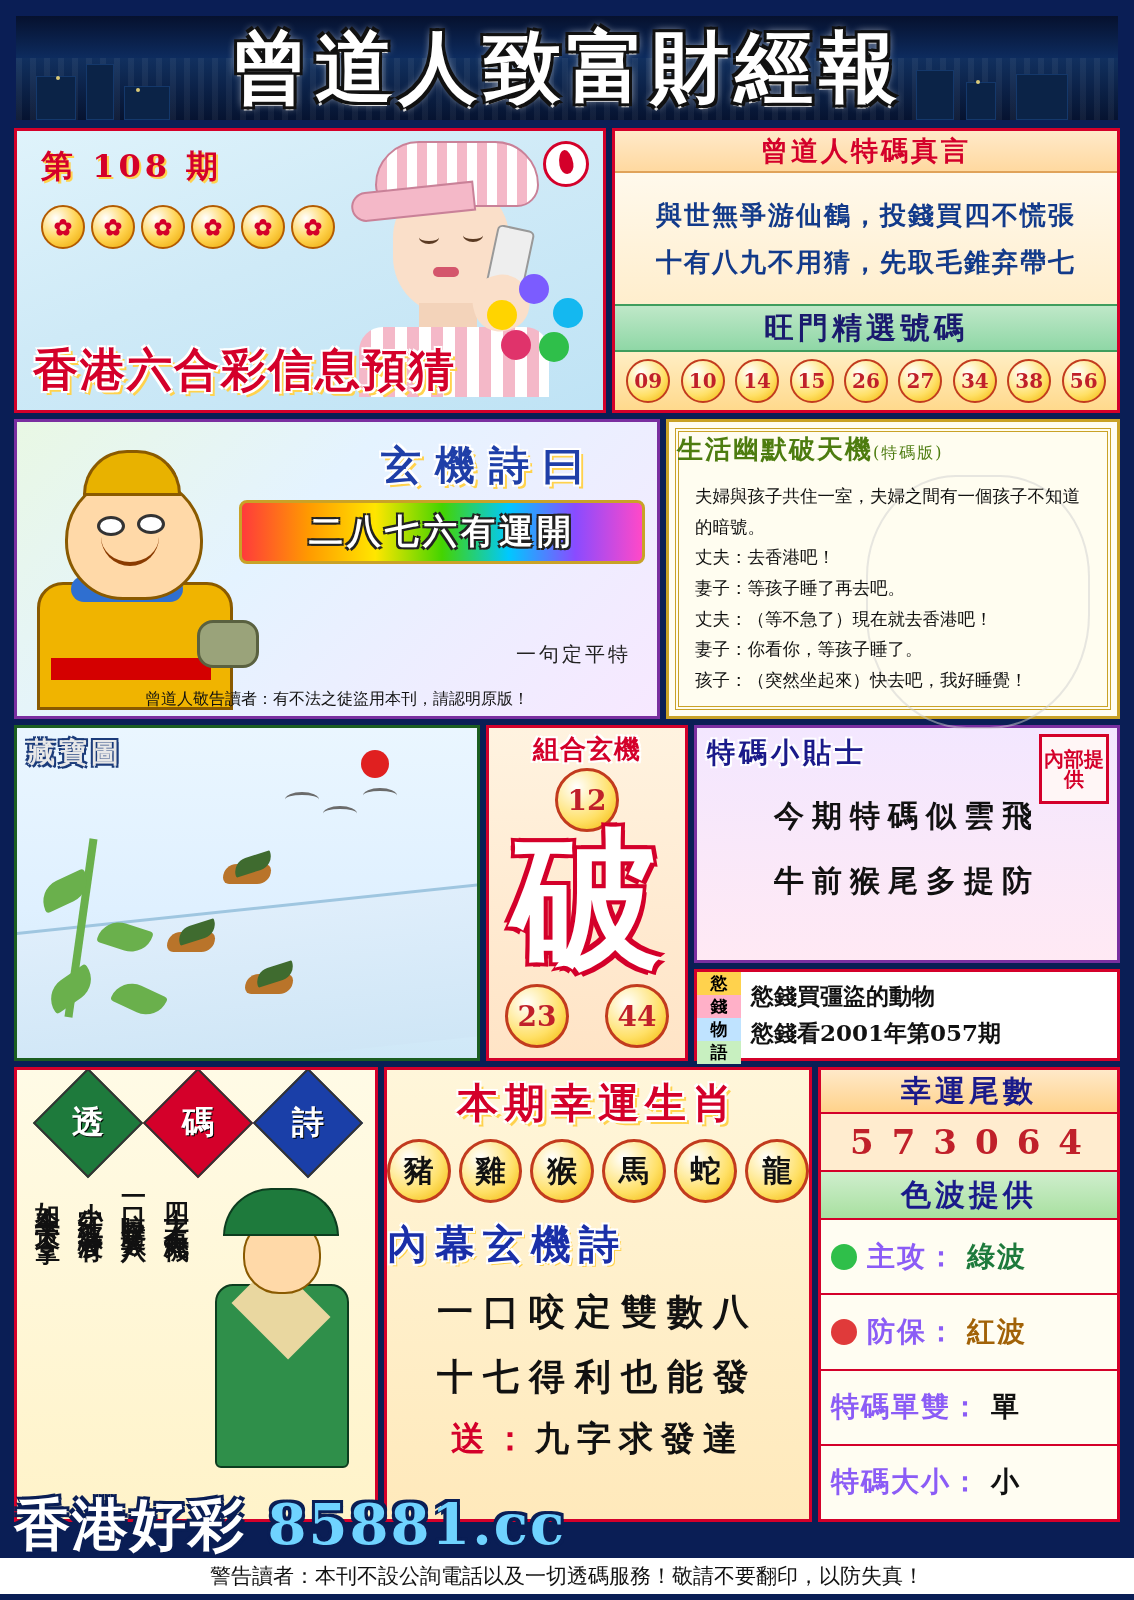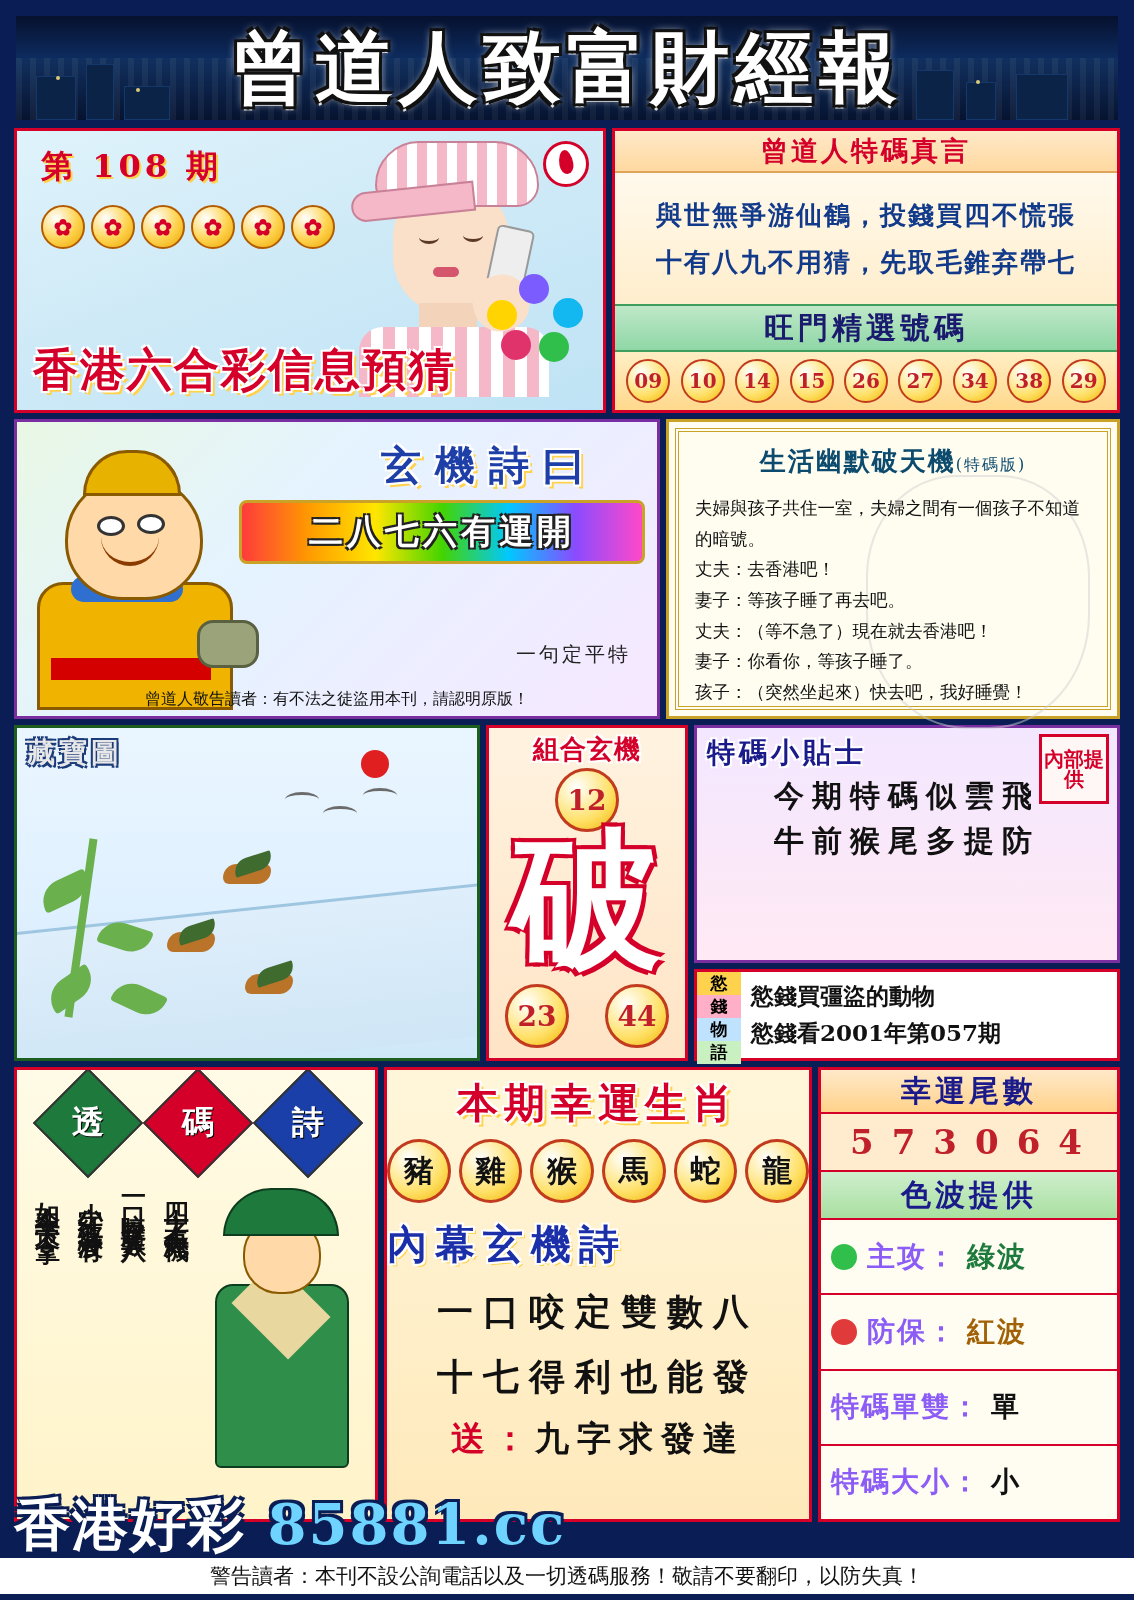--- a/index.html
+++ b/index.html
@@ -78,21 +78,21 @@
   .om-head{position:absolute;left:40px;top:26px;width:132px;height:118px;background:#ffd9a8;border-radius:64px 64px 58px 58px;border:3px solid #8a5a00;}
   .om-eye{position:absolute;width:22px;height:14px;border:3px solid #333;border-radius:50%;background:#fff;}
   .om-smile{position:absolute;left:76px;top:86px;width:58px;height:26px;border-bottom:4px solid #8a3b00;border-radius:0 0 40px 40px;}
   .om-body{position:absolute;left:12px;top:132px;width:190px;height:122px;background:#f0b400;border:3px solid #8a5a00;border-radius:26px 26px 0 0;}
   .om-scarf{position:absolute;left:46px;top:126px;width:112px;height:26px;background:#2f6fd0;border-radius:14px;}
   .om-belt{position:absolute;left:26px;top:208px;width:160px;height:22px;background:#d40000;}
   .om-rock{position:absolute;left:172px;top:170px;width:56px;height:42px;background:#9aa37a;border:3px solid #5a6140;border-radius:16px;}
 
   .humor{flex:1;border:3px solid #c9a227;background:#fffdf2;position:relative;padding:8px;}
   .h-border{position:absolute;inset:6px;border:4px double #c9a227;background:#fffdf0;}
-  .h-title{position:relative;z-index:2;text-align:center;margin-top:14px;font-family:"DejaVu Serif",serif;font-weight:bold;font-size:26px;color:#0c4a6e;letter-spacing:2px;}
+  .h-title{position:relative;z-index:2;margin-top:2px;font-family:"DejaVu Serif",serif;font-weight:bold;font-size:26px;color:#4d7c0f;letter-spacing:2px;}
   .h-title small{font-size:16px;font-weight:normal;}
   .h-text{position:relative;z-index:2;margin:14px 18px 0 18px;font-family:"DejaVu Serif",serif;font-size:17.5px;line-height:1.75;color:#111;}
   .ghost{position:absolute;left:44%;top:18%;width:220px;height:250px;border:2px solid #cfcfcf;border-radius:40% 40% 45% 45%;opacity:.5;z-index:1;}
 
   
   .row3{display:flex;margin-top:6px;height:336px;gap:6px;}
   .treasure{flex:0 0 460px;position:relative;border:3px solid #1b5e20;background:linear-gradient(180deg,#eaf6ff 0%,#dff0ff 55%,#cfe8f7 100%);overflow:hidden;}
   .t-title{position:absolute;left:10px;top:6px;font-family:"DejaVu Serif",serif;font-weight:bold;font-size:28px;color:#e8e8e8;letter-spacing:4px;
            text-shadow:-2px -2px 0 #1b3b7a,2px -2px 0 #1b3b7a,-2px 2px 0 #1b3b7a,2px 2px 0 #1b3b7a;}
   .t-sun{position:absolute;left:344px;top:22px;width:28px;height:28px;border-radius:50%;background:#e02020;}
@@ -109,21 +109,21 @@
            text-shadow:-2px -2px 0 #fff,2px -2px 0 #fff,-2px 2px 0 #fff,2px 2px 0 #fff;}
   .c-ball{position:absolute;width:58px;height:58px;border-radius:50%;background:radial-gradient(circle at 32% 28%,#fff,#ffe066 60%,#f0b400);
           border:3px solid #c23b1e;display:flex;align-items:center;justify-content:center;font-family:"DejaVu Serif",serif;font-weight:bold;font-size:28px;color:#c0202a;}
   .c-big{position:absolute;left:0;top:96px;width:100%;text-align:center;font-family:"DejaVu Serif",serif;font-weight:bold;font-size:150px;line-height:150px;color:#fff;
          text-shadow:-4px -4px 0 #d4002a,4px -4px 0 #d4002a,-4px 4px 0 #d4002a,4px 4px 0 #d4002a;}
 
   .rightcol3{flex:1;display:flex;flex-direction:column;gap:6px;}
   .tips{flex:1;border:3px solid #7a2fa0;background:linear-gradient(180deg,#f3e7ff,#ffe9f4);position:relative;padding:6px 10px;}
   .tips-t{font-family:"DejaVu Serif",serif;font-weight:bold;font-size:28px;color:#1a1a8a;letter-spacing:4px;
           text-shadow:-2px -2px 0 #fff,2px -2px 0 #fff,-2px 2px 0 #fff,2px 2px 0 #fff;}
-  .tips-l{font-family:"DejaVu Serif",serif;font-weight:bold;font-size:30px;color:#111;letter-spacing:8px;text-align:center;margin-top:4px;}
+  .tips-l{font-family:"DejaVu Serif",serif;font-weight:bold;font-size:30px;color:#111;letter-spacing:8px;text-align:center;margin-top:24px;}
   .stamp{position:absolute;right:8px;top:6px;width:64px;height:64px;border:3px solid #d4002a;color:#d4002a;display:flex;align-items:center;justify-content:center;
          font-family:"DejaVu Serif",serif;font-weight:bold;font-size:20px;line-height:20px;text-align:center;background:#fff6f6;}
   .money{height:86px;display:flex;border:3px solid #d4002a;background:#fff;}
   .money-tag{flex:0 0 44px;display:flex;flex-direction:column;font-family:"DejaVu Serif",serif;font-weight:bold;font-size:17px;text-align:center;}
   .money-tag i{flex:1;display:flex;align-items:center;justify-content:center;font-style:normal;}
   .money-text{flex:1;padding:6px 10px;font-family:"DejaVu Serif",serif;font-weight:bold;font-size:23px;color:#111;line-height:1.6;}
 
   
   .row4{display:flex;margin-top:6px;height:455px;gap:6px;}
   .toumashi{flex:0 0 358px;position:relative;border:3px solid #d4002a;background:linear-gradient(180deg,#fffbe6,#fff3c9);overflow:hidden;}
@@ -238,21 +238,21 @@
       <div class="rp-title2">旺門精選號碼</div>
       <div class="rp-nums">
         <div class="num-ball">09</div>
         <div class="num-ball">10</div>
         <div class="num-ball">14</div>
         <div class="num-ball">15</div>
         <div class="num-ball">26</div>
         <div class="num-ball">27</div>
         <div class="num-ball">34</div>
         <div class="num-ball">38</div>
-        <div class="num-ball">29</div>
+        <div class="num-ball">56</div>
       </div>
     </div>
   </div>
 
   <div class="row2">
 
     <div class="xuanji">
       <div class="oldman">
         <div class="om-body"></div>
         <div class="om-belt"></div>

